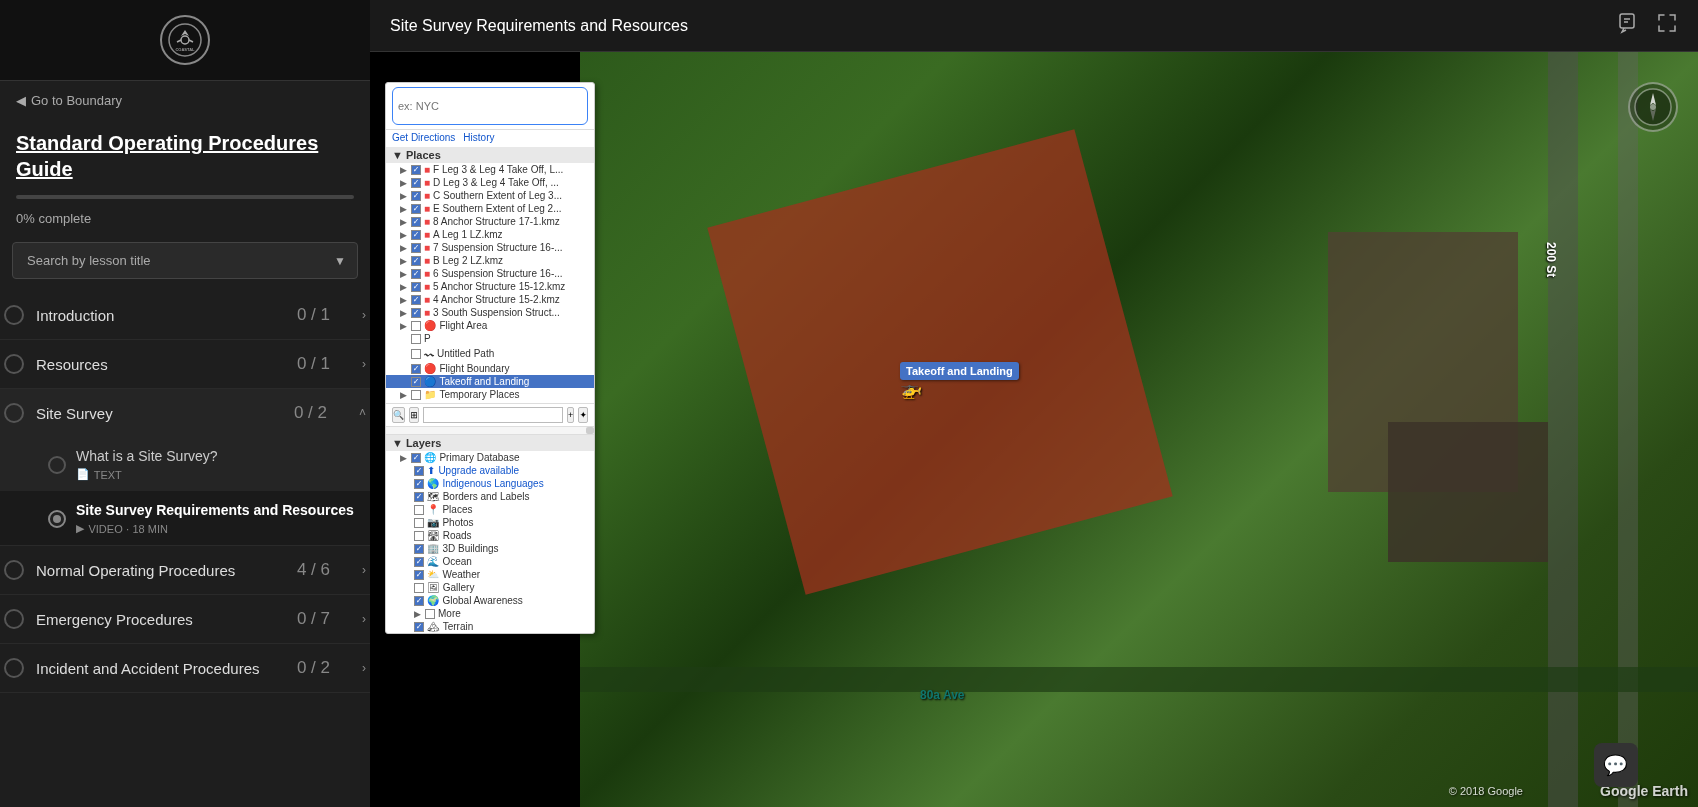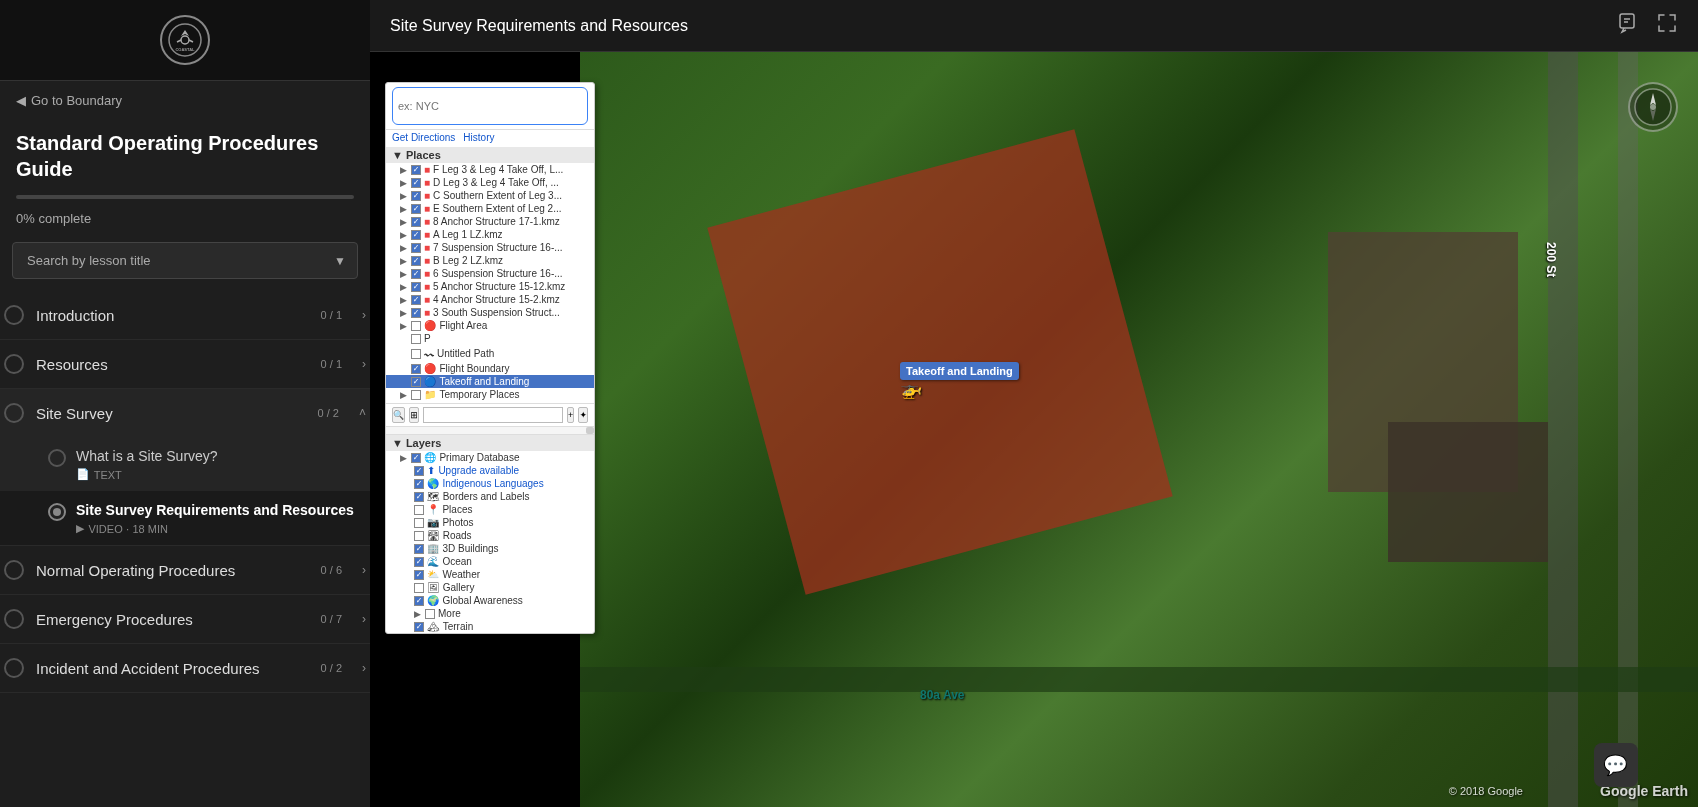--- a/index.html
+++ b/index.html
@@ -9,40 +9,40 @@
 
     
     .sidebar { width: 370px; background: #1e1e1e; display: flex; flex-direction: column; flex-shrink: 0; overflow-y: auto; }
     .sidebar-header { background: #111; padding: 15px; display: flex; align-items: center; justify-content: center; border-bottom: 1px solid #333; }
     .logo-area { display: flex; flex-direction: column; align-items: center; }
     .logo-circle { width: 50px; height: 50px; border: 2px solid #888; border-radius: 50%; display: flex; align-items: center; justify-content: center; color: #aaa; font-size: 10px; font-weight: bold; text-align: center; line-height: 1.2; }
 
     .sidebar-nav { padding: 12px 16px; }
     .go-dashboard { color: #aaa; font-size: 13px; cursor: pointer; display: flex; align-items: center; gap: 5px; }
 
-    .course-title { padding: 10px 16px 5px; color: #fff; font-size: 20px; font-weight: bold; line-height: 1.3; }
+    .course-title { padding: 10px 16px 5px; color: #fff; font-size: 20px; font-weight: bold; line-height: 1.3; text-decoration: underline; }
     .progress-bar-container { margin: 8px 16px; background: #444; height: 4px; border-radius: 2px; }
     .progress-bar-fill { background: #4a9eff; height: 100%; border-radius: 2px; }
     .progress-text { padding: 4px 16px 12px; color: #aaa; font-size: 13px; }
 
     .search-container { margin: 4px 12px 12px; position: relative; }
     .search-select { width: 100%; background: #2a2a2a; border: 1px solid #444; color: #aaa; padding: 10px 14px; border-radius: 4px; font-size: 13px; appearance: none; cursor: pointer; }
     .search-arrow { position: absolute; right: 12px; top: 50%; transform: translateY(-50%); color: #aaa; pointer-events: none; font-size: 12px; }
 
     
     .section-item { border-bottom: 1px solid #2a2a2a; }
     .section-header { display: flex; align-items: center; padding: 14px 4px; cursor: pointer; gap: 12px; }
     .section-circle { width: 20px; height: 20px; border: 2px solid #555; border-radius: 50%; flex-shrink: 0; }
     .section-title { flex: 1; color: #ddd; font-size: 15px; font-weight: 500; }
-    .section-count { color: #888; font-size: 11px; margin-right: 8px; }
+    .section-count { color: #888; font-size: 17px; margin-right: 20px; }
     .section-chevron { color: #888; font-size: 12px; }
 
     
     .section-expanded { background: #252525; }
-    .lesson-item { display: flex; align-items: flex-start; padding: 10px 16px 10px 48px; gap: 10px; cursor: pointer; }
+    .lesson-item { display: flex; align-items: center; padding: 10px 16px 10px 48px; gap: 10px; cursor: pointer; }
     .lesson-item.active-lesson { background: #1a1a1a; }
     .lesson-circle { width: 18px; height: 18px; border: 2px solid #555; border-radius: 50%; flex-shrink: 0; margin-top: 2px; }
     .lesson-circle.current { background: #222; border-color: #888; width: 18px; height: 18px; display: flex; align-items: center; justify-content: center; }
     .lesson-circle.current::after { content: ''; width: 8px; height: 8px; background: #888; border-radius: 50%; }
     .lesson-info { flex: 1; }
     .lesson-title-text { color: #ccc; font-size: 14px; font-weight: 500; line-height: 1.3; }
     .lesson-title-text.bold-active { color: #fff; font-weight: 600; }
     .lesson-meta { color: #888; font-size: 11px; margin-top: 3px; display: flex; align-items: center; gap: 4px; }
 
     
@@ -197,21 +197,21 @@
               <span>VIDEO · 18 MIN</span>
             </div>
           </div>
         </div>
       </div>
 
       <div class="section-item">
         <div class="section-header">
           <div class="section-circle"></div>
           <span class="section-title">Normal Operating Procedures</span>
-          <span class="section-count">0 / 6</span>
+          <span class="section-count">4 / 6</span>
           <span class="section-chevron">›</span>
         </div>
       </div>
 
       <div class="section-item">
         <div class="section-header">
           <div class="section-circle"></div>
           <span class="section-title">Emergency Procedures</span>
           <span class="section-count">0 / 7</span>
           <span class="section-chevron">›</span>

